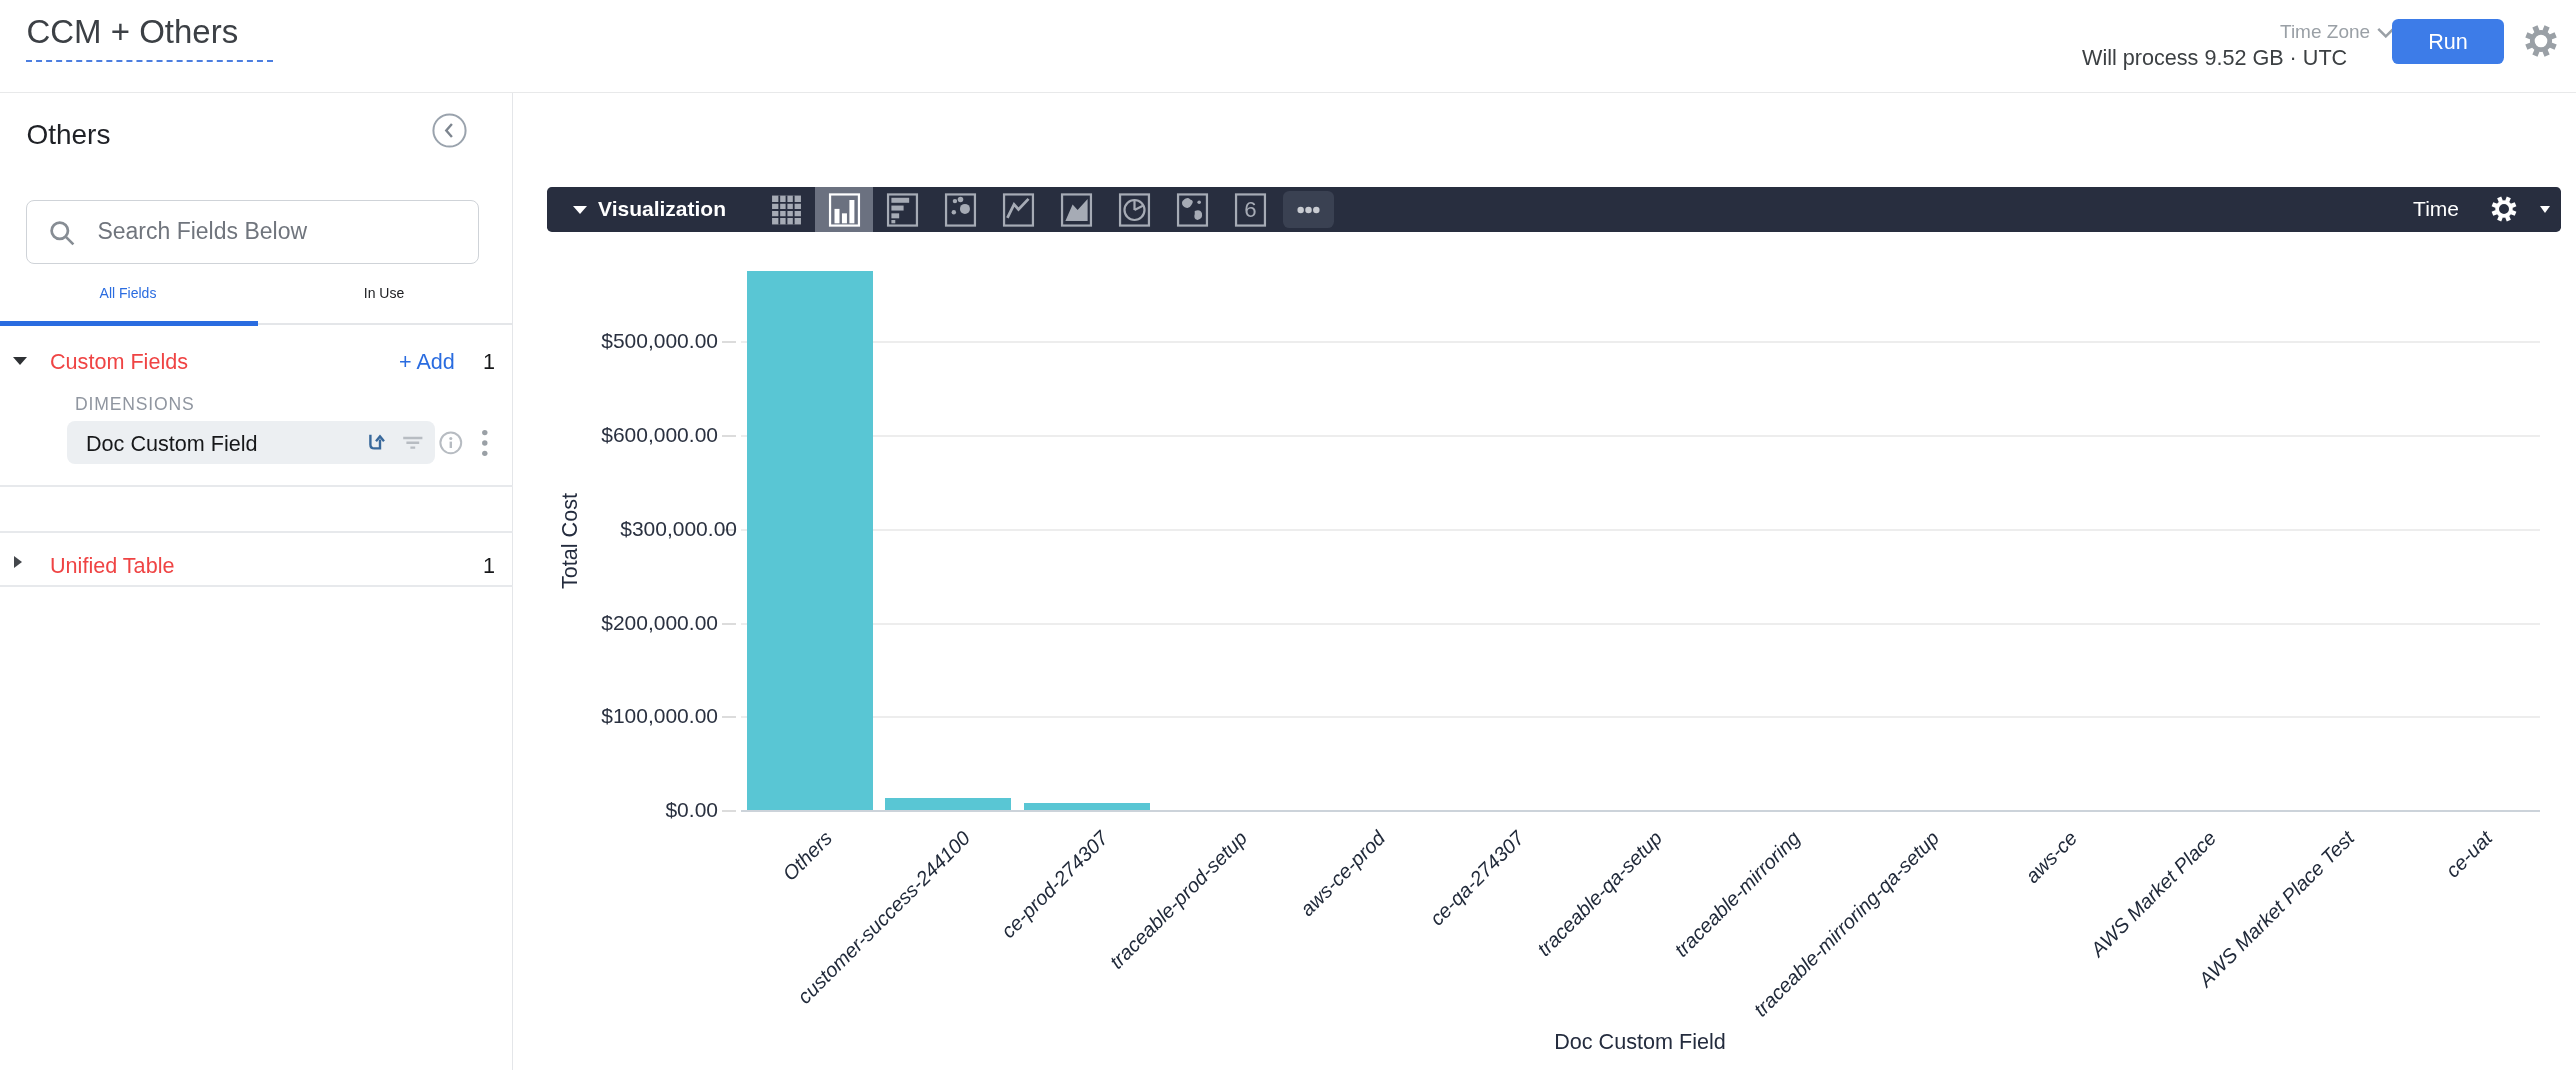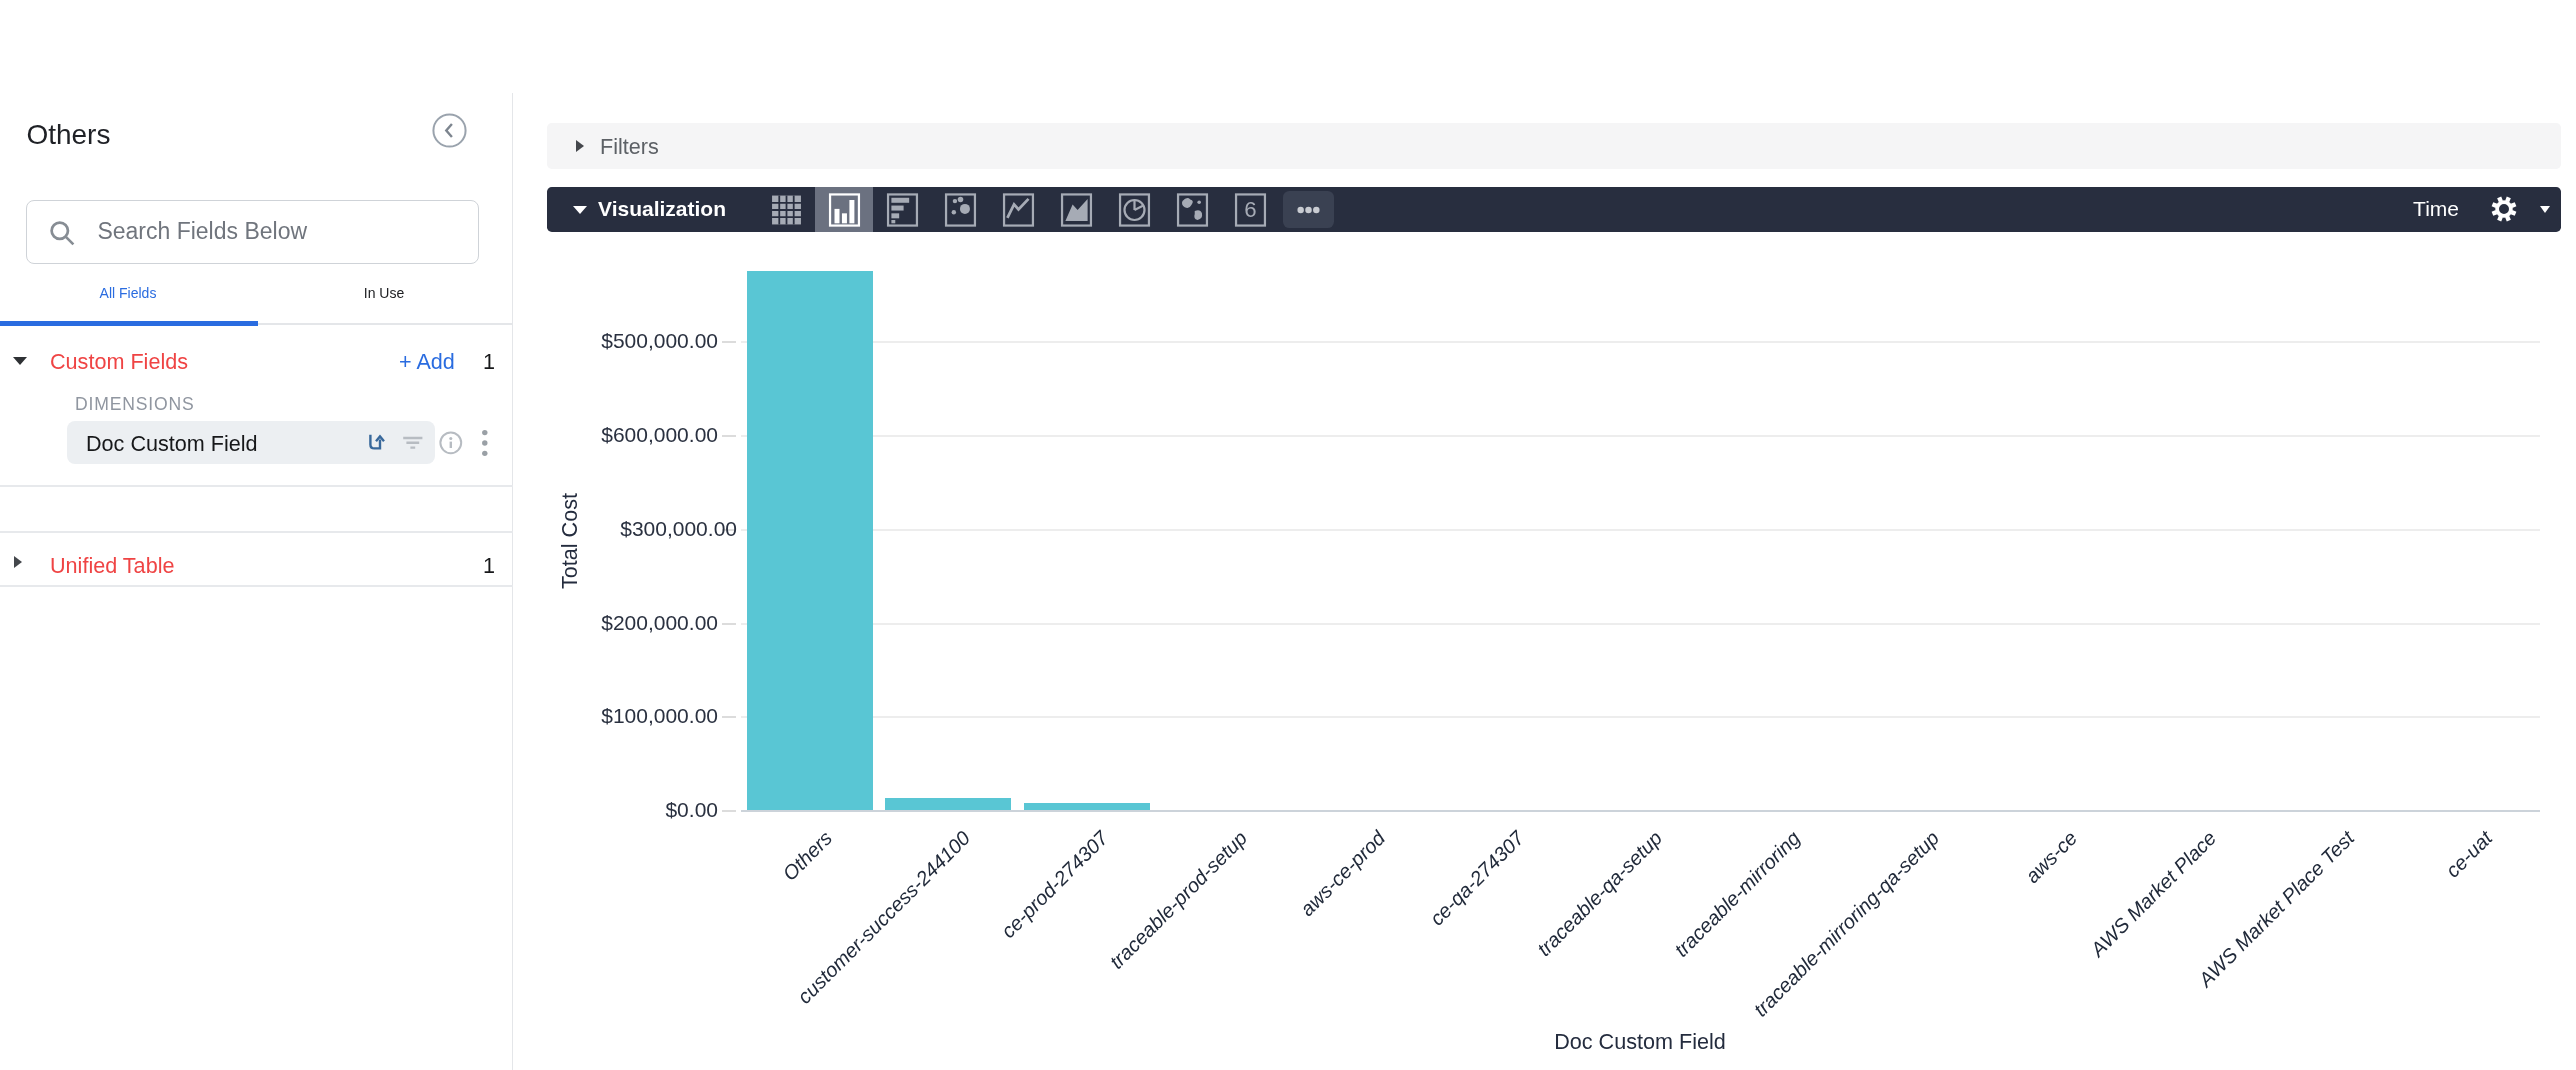--- a/index.html
+++ b/index.html
@@ -98,20 +98,37 @@
   .y-title { position:absolute; left:570px; top:541px; transform:translate(-50%,-50%) rotate(-90deg);
              font-size:21.6px; color:#242c3e; white-space:nowrap; }
   .x-title { position:absolute; left:1640px; top:1029px; transform:translateX(-50%);
              font-size:21.6px; color:#242c3e; white-space:nowrap; }
 </style>
 </head>
 <body>
 
 <div class="app">
 
+  <div class="header">
+    <div class="page-title">CCM + Others</div>
+    <div class="tz">
+      <span>Time Zone</span>
+      <span>
+        <svg width="17.6" height="11.2" viewBox="0 0 14 8">
+            <path d="M1 1 L7 7 L13 1" stroke="#9aa0a6" stroke-width="2" fill="none"></path>
+          </svg>
+      </span>
+    </div>
+    <div class="process">Will process 9.52 GB · UTC</div>
+    <button class="run-btn">Run</button>
+    <span class="hdr-gear" id="hdr-gear"><svg viewBox="0 0 48 48" style="width:100%;height:100%">
+          <circle cx="24" cy="24" r="11" fill="none" stroke="#9aa0a6" stroke-width="6"></circle>
+          <path d="M36.0 29.0L42.5 31.7M29.0 36.0L31.7 42.5M19.0 36.0L16.3 42.5M12.0 29.0L5.5 31.7M12.0 19.0L5.5 16.3M19.0 12.0L16.3 5.5M29.0 12.0L31.7 5.5M36.0 19.0L42.5 16.3" stroke="#9aa0a6" stroke-width="7" fill="none"></path>
+        </svg></span>
+  </div>
 
   <div class="sidebar">
     <div class="sb-title">Others</div>
     <span class="collapse">
       <svg viewBox="0 0 46 46">
           <circle cx="23" cy="23" r="20" fill="none" stroke="#9aa3ad" stroke-width="2.5"></circle>
           <path d="M26 15 L19 23 L26 31" fill="none" stroke="#7d858f" stroke-width="3"></path>
         </svg>
     </span>
     <div class="search">
@@ -166,24 +183,20 @@
     <div class="sb-div" style="top:438px;"></div>
 
     <div class="sec-row" style="top:450px;">
       <span class="sec-caret-right"></span>
       <span class="sec-label">Unified Table</span>
       <span class="sec-count">1</span>
     </div>
     <div class="sb-div" style="top:492px;"></div>
   </div>
 
-  <div class="filters-bar">
-    <span class="filters-caret"></span>
-    <span class="filters-label">Filters</span>
-  </div>
 
   <div class="viz-bar">
     <span class="viz-caret"></span>
     <span class="viz-label">Visualization</span>
     <div class="viz-icons" id="viz-icons">
         <div class="viz-tile">
           <svg viewBox="0 0 32 36" style="width:37px;height:40px">
             <rect x="3" y="5" width="26" height="26" fill="#a6abb5"></rect>
             <path d="M9.5 5 V31 M16 5 V31 M22.5 5 V31 M3 11.5 H29 M3 18 H29 M3 24.5 H29" stroke="#282e3f" stroke-width="1.6"></path>
           </svg>

